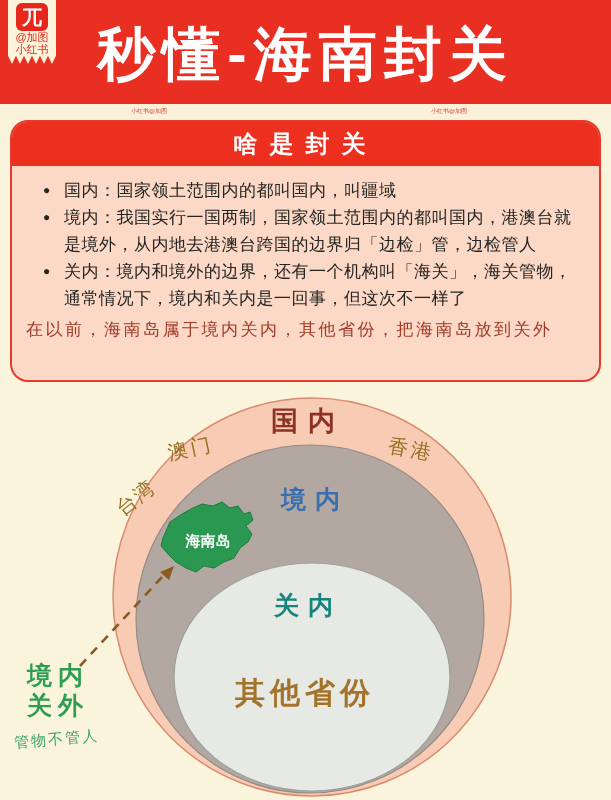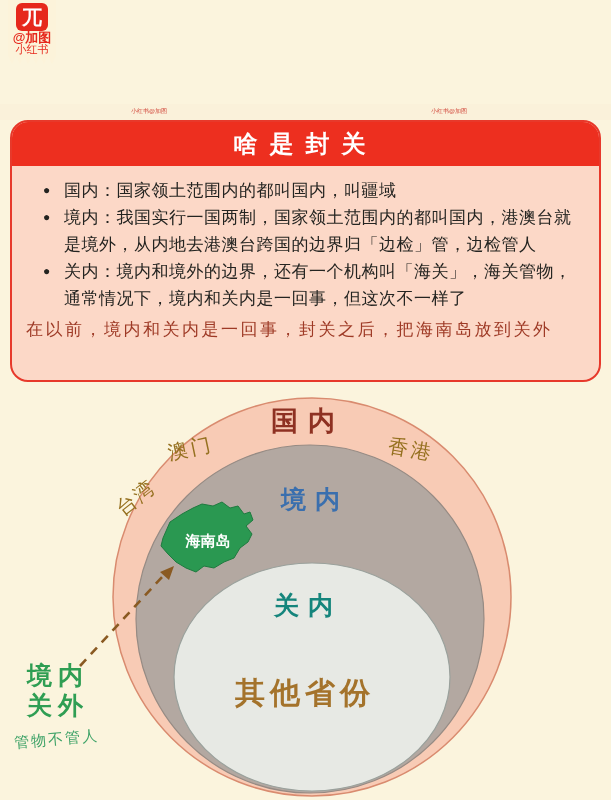--- a/index.html
+++ b/index.html
@@ -10,21 +10,21 @@
   .header-band{position:absolute;left:0;top:0;width:611px;height:104px;background:#e82f21;}
   .page-title{position:absolute;left:0;top:14px;width:611px;text-align:center;
     color:#ffffff;font-size:58px;font-weight:bold;letter-spacing:7px;line-height:80px;white-space:nowrap;}
 
   
   .brand-badge{position:absolute;left:8px;top:0;width:48px;height:64px;background:#fcf3da;z-index:5;
     clip-path:polygon(0% 0%,100% 0%,100% 87%,91.6% 100%,83.3% 87%,75% 100%,66.6% 87%,58.3% 100%,50% 87%,41.6% 100%,33.3% 87%,25% 100%,16.6% 87%,8.3% 100%,0% 87%);
     text-align:center;}
   .brand-logo{width:32px;height:28px;margin:3px auto 1px auto;background:#e6281c;border-radius:6px;
     color:#fff;font-size:20px;font-weight:bold;line-height:28px;}
-  .brand-handle{color:#e6281c;font-size:13px;font-weight:bold;line-height:11px;}
+  .brand-handle{color:#e6281c;font-size:11px;font-weight:normal;line-height:11px;}
   .brand-platform{color:#e6281c;font-size:11px;font-weight:normal;line-height:13px;}
 
   
   .wm-strip{position:absolute;left:0;top:104px;width:611px;height:16px;background:#faf1da;}
   .wm{position:absolute;top:3px;font-size:8px;color:#d2493c;transform:scale(.75);transform-origin:left top;white-space:nowrap;}
   .wm.left{left:131px;}
   .wm.right{left:431px;}
 
   
   .info-card{position:absolute;left:10px;top:120px;width:587px;height:258px;
@@ -41,20 +41,23 @@
 
   
   .venn{position:absolute;left:0;top:378px;width:611px;height:422px;}
   svg text{font-family:"Liberation Sans","DejaVu Sans",sans-serif;}
 </style>
 </head>
 <body>
 
 <div id="page">
 
+  <div class="header-band">
+    <div class="page-title">秒懂-海南封关</div>
+  </div>
 
   <div class="brand-badge">
     <div class="brand-logo">兀</div>
     <div class="brand-handle">@加图</div>
     <div class="brand-platform">小红书</div>
   </div>
 
   <div class="wm-strip">
     <span class="wm left">小红书@加图</span>
     <span class="wm right">小红书@加图</span>
@@ -72,21 +75,21 @@
         </li>
         <li>
           <span class="bullet-dot">●</span>
           <span>境内：我国实行一国两制，国家领土范围内的都叫国内，港澳台就是境外，从内地去港澳台跨国的边界归「边检」管，边检管人</span>
         </li>
         <li>
           <span class="bullet-dot">●</span>
           <span>关内：境内和境外的边界，还有一个机构叫「海关」，海关管物，通常情况下，境内和关内是一回事，但这次不一样了</span>
         </li>
       </ul>
-      <div class="info-conclusion">在以前，境内和关内是一回事，封关之后，把海南岛放到关外</div>
+      <div class="info-conclusion">在以前，海南岛属于境内关内，其他省份，把海南岛放到关外</div>
     </div>
   </div>
 
   <svg class="venn" viewBox="0 378 611 422" width="611" height="422">
 
     <circle cx="312" cy="597" r="199" fill="#f8cbb5" stroke="#d98b6f" stroke-width="1.5"></circle>
 
     <circle cx="310" cy="619" r="174" fill="#b3a8a1" stroke="#968b84" stroke-width="1.2"></circle>
 
     <ellipse cx="312" cy="677" rx="138" ry="114" fill="#e7e9e4" stroke="#9aa19c" stroke-width="1.2"></ellipse>

